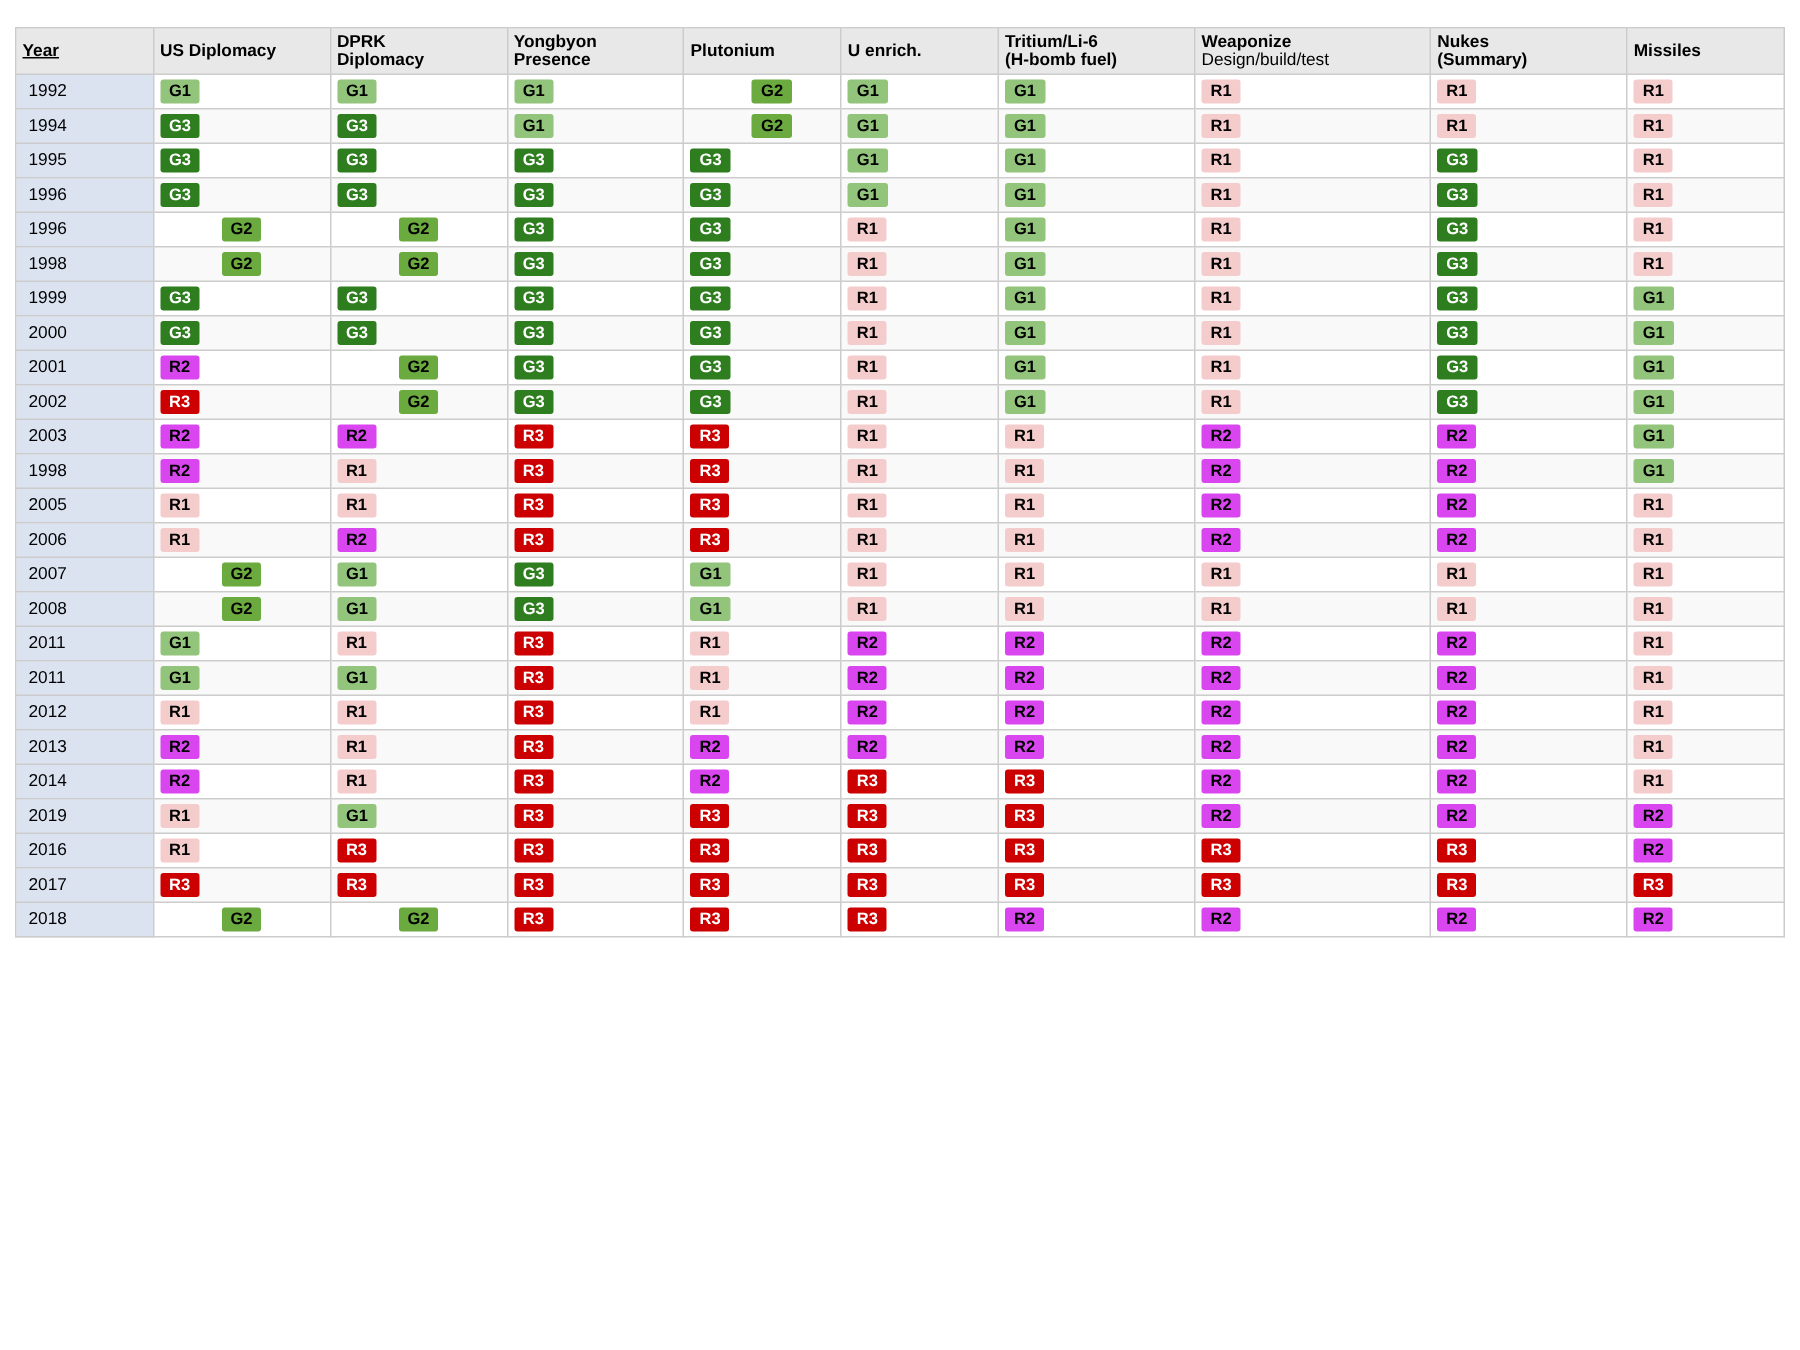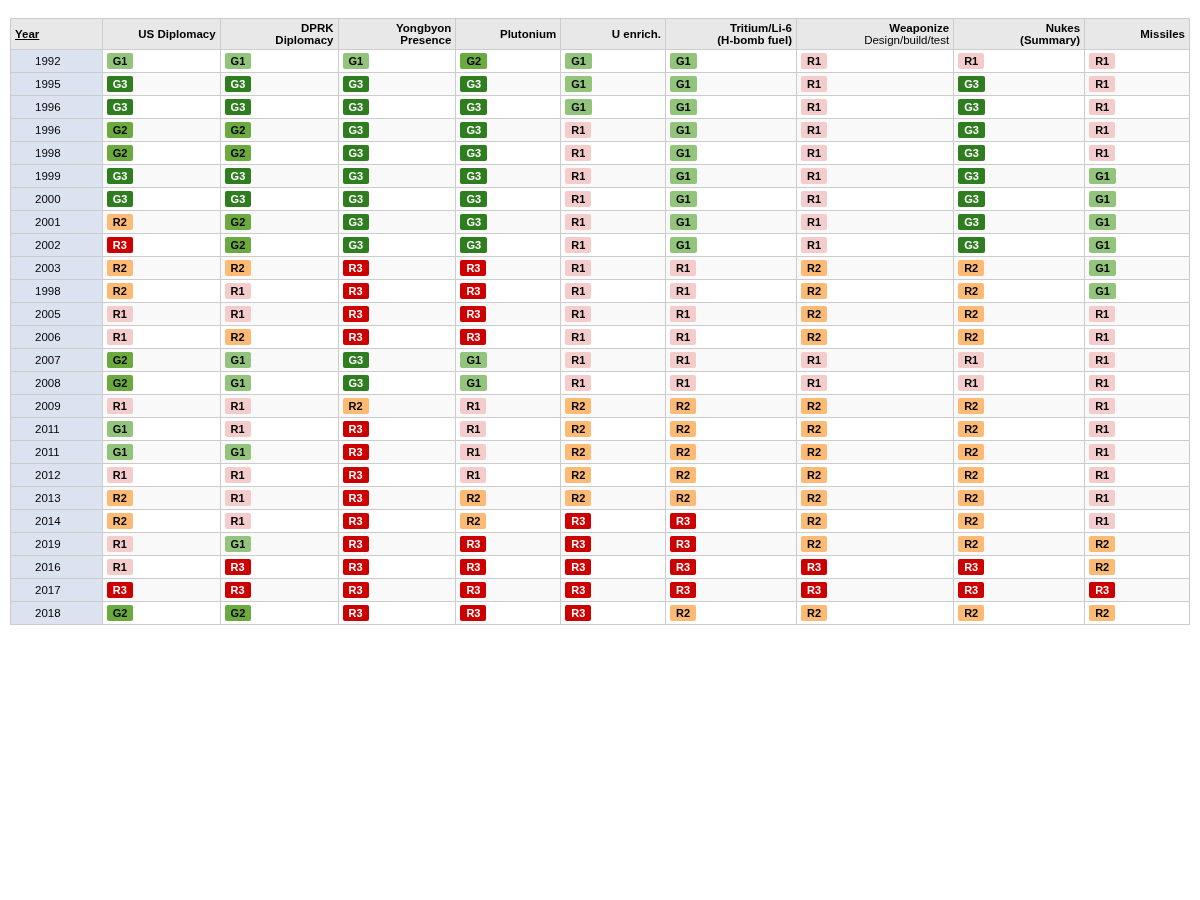--- a/index.html
+++ b/index.html
@@ -24,49 +24,49 @@
     th, td {
       border: 1px solid #ccc;
       padding: 3px 4px;
       text-align: left;
       vertical-align: middle;
       font-size: 11.5px;
     }
     thead th {
       background: #e8e8e8;
       font-weight: bold;
-      text-align: right;
+      text-align: left;
       vertical-align: middle;
     }
     thead th:first-child {
       text-align: left;
       text-decoration: underline;
     }
     tbody td:first-child {
       background: #dce3f0;
       font-weight: normal;
       color: #000;
-      padding-left: 24px;
+      padding-left: 8px;
     }
     tbody tr:nth-child(even) td:first-child {
       background: #dce3f0;
     }
     .cell-inner {
       display: inline-block;
       padding: 2px 6px;
       border-radius: 2px;
       font-weight: bold;
       font-size: 11px;
     }
     
     .G1 { background-color: #92c47b; color: #000; }
-    .G2 { background-color: #6aaa3e; color: #000; }
+    .G2 { background-color: #6aaa3e; color: #000; margin-left: 41px; }
     .G3 { background-color: #2e7d1f; color: #fff; }
     .R1 { background-color: #f4cccc; color: #000; }
-    .R2 { background-color: #fdba74; color: #000; }
+    .R2 { background-color: #d946ef; color: #000; }
     .R3 { background-color: #cc0000; color: #fff; }
     
     tbody tr:nth-child(odd) { background-color: #fff; }
     tbody tr:nth-child(even) { background-color: #f9f9f9; }
 
     col.col-year { width: 7%; }
     col.col-us { width: 9%; }
     col.col-dprk { width: 9%; }
     col.col-yong { width: 9%; }
     col.col-plut { width: 8%; }
@@ -115,20 +115,32 @@
         <td><span class="cell-inner G1">G1</span></td>
         <td><span class="cell-inner G1">G1</span></td>
         <td><span class="cell-inner G2">G2</span></td>
         <td><span class="cell-inner G1">G1</span></td>
         <td><span class="cell-inner G1">G1</span></td>
         <td><span class="cell-inner R1">R1</span></td>
         <td><span class="cell-inner R1">R1</span></td>
         <td><span class="cell-inner R1">R1</span></td>
       </tr>
       <tr>
+        <td>1994</td>
+        <td><span class="cell-inner G3">G3</span></td>
+        <td><span class="cell-inner G3">G3</span></td>
+        <td><span class="cell-inner G1">G1</span></td>
+        <td><span class="cell-inner G2">G2</span></td>
+        <td><span class="cell-inner G1">G1</span></td>
+        <td><span class="cell-inner G1">G1</span></td>
+        <td><span class="cell-inner R1">R1</span></td>
+        <td><span class="cell-inner R1">R1</span></td>
+        <td><span class="cell-inner R1">R1</span></td>
+      </tr>
+      <tr>
         <td>1995</td>
         <td><span class="cell-inner G3">G3</span></td>
         <td><span class="cell-inner G3">G3</span></td>
         <td><span class="cell-inner G3">G3</span></td>
         <td><span class="cell-inner G3">G3</span></td>
         <td><span class="cell-inner G1">G1</span></td>
         <td><span class="cell-inner G1">G1</span></td>
         <td><span class="cell-inner R1">R1</span></td>
         <td><span class="cell-inner G3">G3</span></td>
         <td><span class="cell-inner R1">R1</span></td>
@@ -280,32 +292,20 @@
       <tr>
         <td>2008</td>
         <td><span class="cell-inner G2">G2</span></td>
         <td><span class="cell-inner G1">G1</span></td>
         <td><span class="cell-inner G3">G3</span></td>
         <td><span class="cell-inner G1">G1</span></td>
         <td><span class="cell-inner R1">R1</span></td>
         <td><span class="cell-inner R1">R1</span></td>
         <td><span class="cell-inner R1">R1</span></td>
         <td><span class="cell-inner R1">R1</span></td>
-        <td><span class="cell-inner R1">R1</span></td>
-      </tr>
-      <tr>
-        <td>2009</td>
-        <td><span class="cell-inner R1">R1</span></td>
-        <td><span class="cell-inner R1">R1</span></td>
-        <td><span class="cell-inner R2">R2</span></td>
-        <td><span class="cell-inner R1">R1</span></td>
-        <td><span class="cell-inner R2">R2</span></td>
-        <td><span class="cell-inner R2">R2</span></td>
-        <td><span class="cell-inner R2">R2</span></td>
-        <td><span class="cell-inner R2">R2</span></td>
         <td><span class="cell-inner R1">R1</span></td>
       </tr>
       <tr>
         <td>2011</td>
         <td><span class="cell-inner G1">G1</span></td>
         <td><span class="cell-inner R1">R1</span></td>
         <td><span class="cell-inner R3">R3</span></td>
         <td><span class="cell-inner R1">R1</span></td>
         <td><span class="cell-inner R2">R2</span></td>
         <td><span class="cell-inner R2">R2</span></td>

